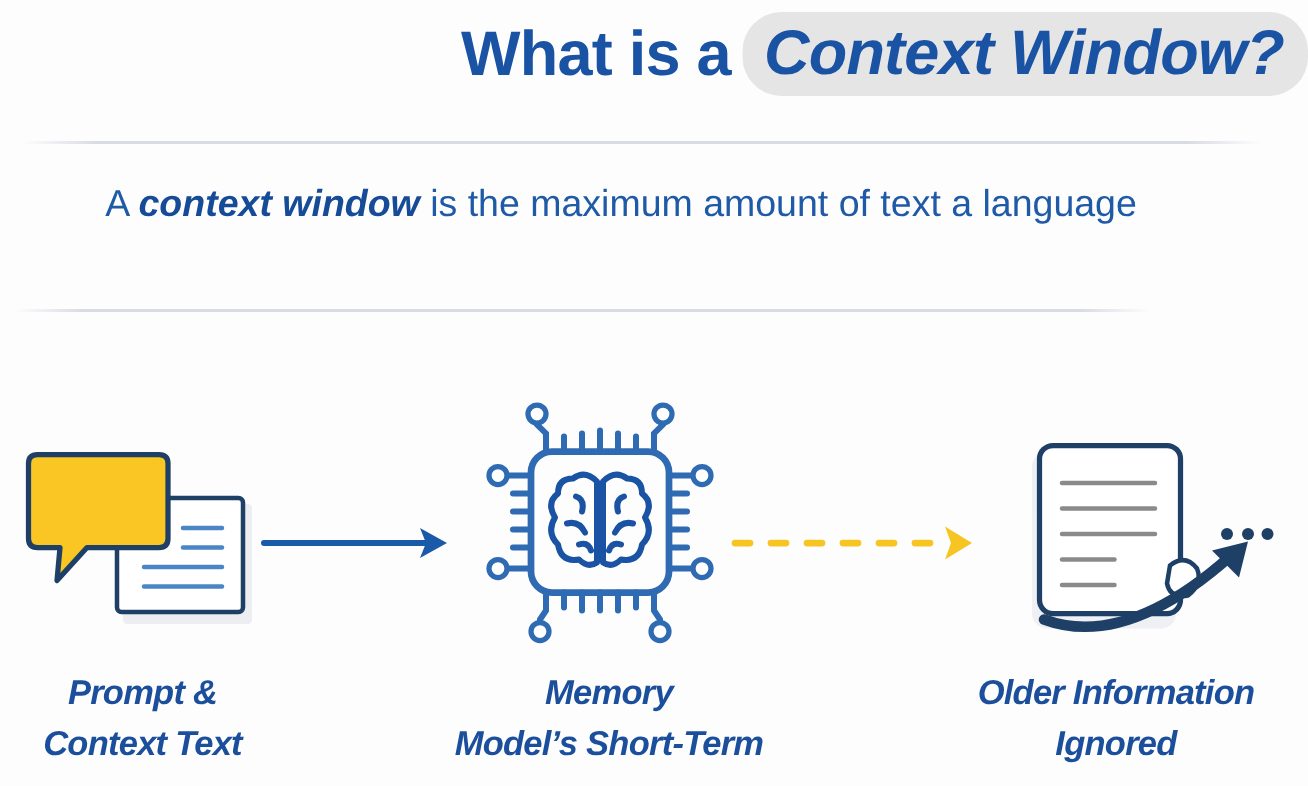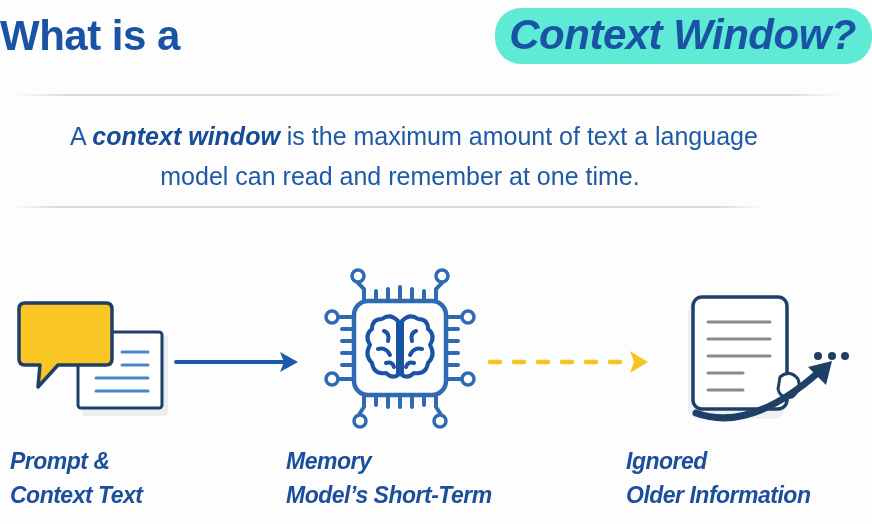--- a/index.html
+++ b/index.html
@@ -4,41 +4,41 @@
 <style>
   html, body { margin:0; padding:0; }
   body {
     width:872px; height:524px; overflow:hidden; position:relative;
     background:#fdfdfe;
     font-family:"Liberation Sans", "DejaVu Sans", sans-serif;
     color:#1b4f9c;
   }
   .title {
     position:absolute; top:8px; left:0; width:872px;
-    display:flex; justify-content:space-between; align-items:center;
+    display:flex; justify-content:flex-end; align-items:center;
     font-weight:700; font-size:42px; letter-spacing:-0.5px; color:#1a53a3;
   }
   .title .plain { margin-right:8px; }
   .title .pill {
-    background:#5eead4; border-radius:26px; padding:3px 16px 5px 14px;
+    background:#e5e5e5; border-radius:26px; padding:3px 16px 5px 14px;
     font-style:italic; color:#1a53a3;
   }
   .divider {
     position:absolute; height:2px;
     background:linear-gradient(90deg, rgba(215,218,228,0) 0%, #d9dbe4 6%, #d9dbe4 94%, rgba(215,218,228,0) 100%);
   }
   .definition {
     position:absolute; top:116px; left:0; width:800px; text-align:center;
     font-size:25px; line-height:40px; color:#1f5aa6;
   }
   .definition .line1 { display:block;padding-left:28px; }
   .definition .em { font-weight:700; font-style:italic; color:#154b97; }
   .icon-svg { position:absolute; }
   .caption {
-    position:absolute; top:444px; text-align:left;
+    position:absolute; top:444px; text-align:center;
     font-weight:700; font-style:italic; font-size:23px; line-height:34px;
     color:#1b4f9c; letter-spacing:-0.5px;
   }
   .caption span { display:block; }
 </style>
 </head>
 <body>
 
 <div class="title">
   <span class="plain">What is a</span>
@@ -46,21 +46,20 @@
 </div>
 
 <div class="divider" style="top:94px; left:15px; width:826px;"></div>
 
 <div class="definition">
   <span class="line1">
     <span>A</span>
     <span class="em">context window</span>
     <span>is the maximum amount of text a language</span>
   </span>
-  <span class="line2">model can read and remember at one time.</span>
 </div>
 
 <div class="divider" style="top:206px; left:10px; width:756px;"></div>
 
 <svg class="icon-svg" style="left:10px; top:295px;" width="165" height="125" viewBox="0 0 165 125">
 
   <rect x="72" y="41" width="86" height="80" rx="3" fill="#eceef2"></rect>
 
   <rect x="68" y="37" width="84" height="76" rx="3" fill="#ffffff" stroke="#1e3f66" stroke-width="3"></rect>
   <line x1="112" y1="57" x2="138" y2="57" stroke="#4a86c5" stroke-width="3" stroke-linecap="round"></line>
@@ -166,15 +165,15 @@
 
 <div class="caption" style="left:10px; width:170px;">
   <span>Prompt &amp;</span>
   <span>Context Text</span>
 </div>
 <div class="caption" style="left:286px; width:240px;">
   <span>Memory</span>
   <span>Model’s Short-Term</span>
 </div>
 <div class="caption" style="left:626px; width:236px;">
+  <span>Older Information</span>
   <span>Ignored</span>
-  <span>Older Information</span>
 </div>
 
 </body></html>

